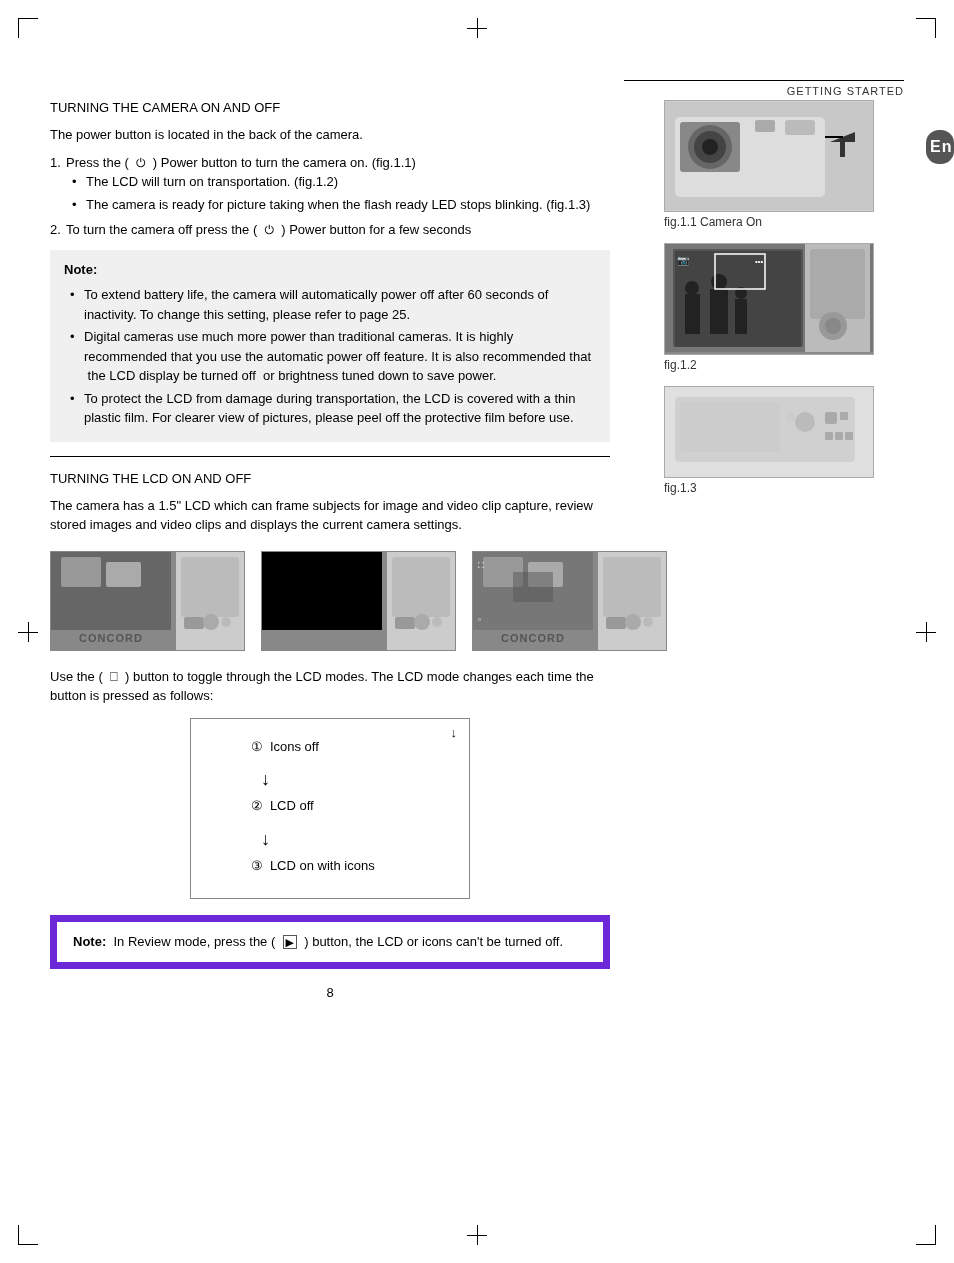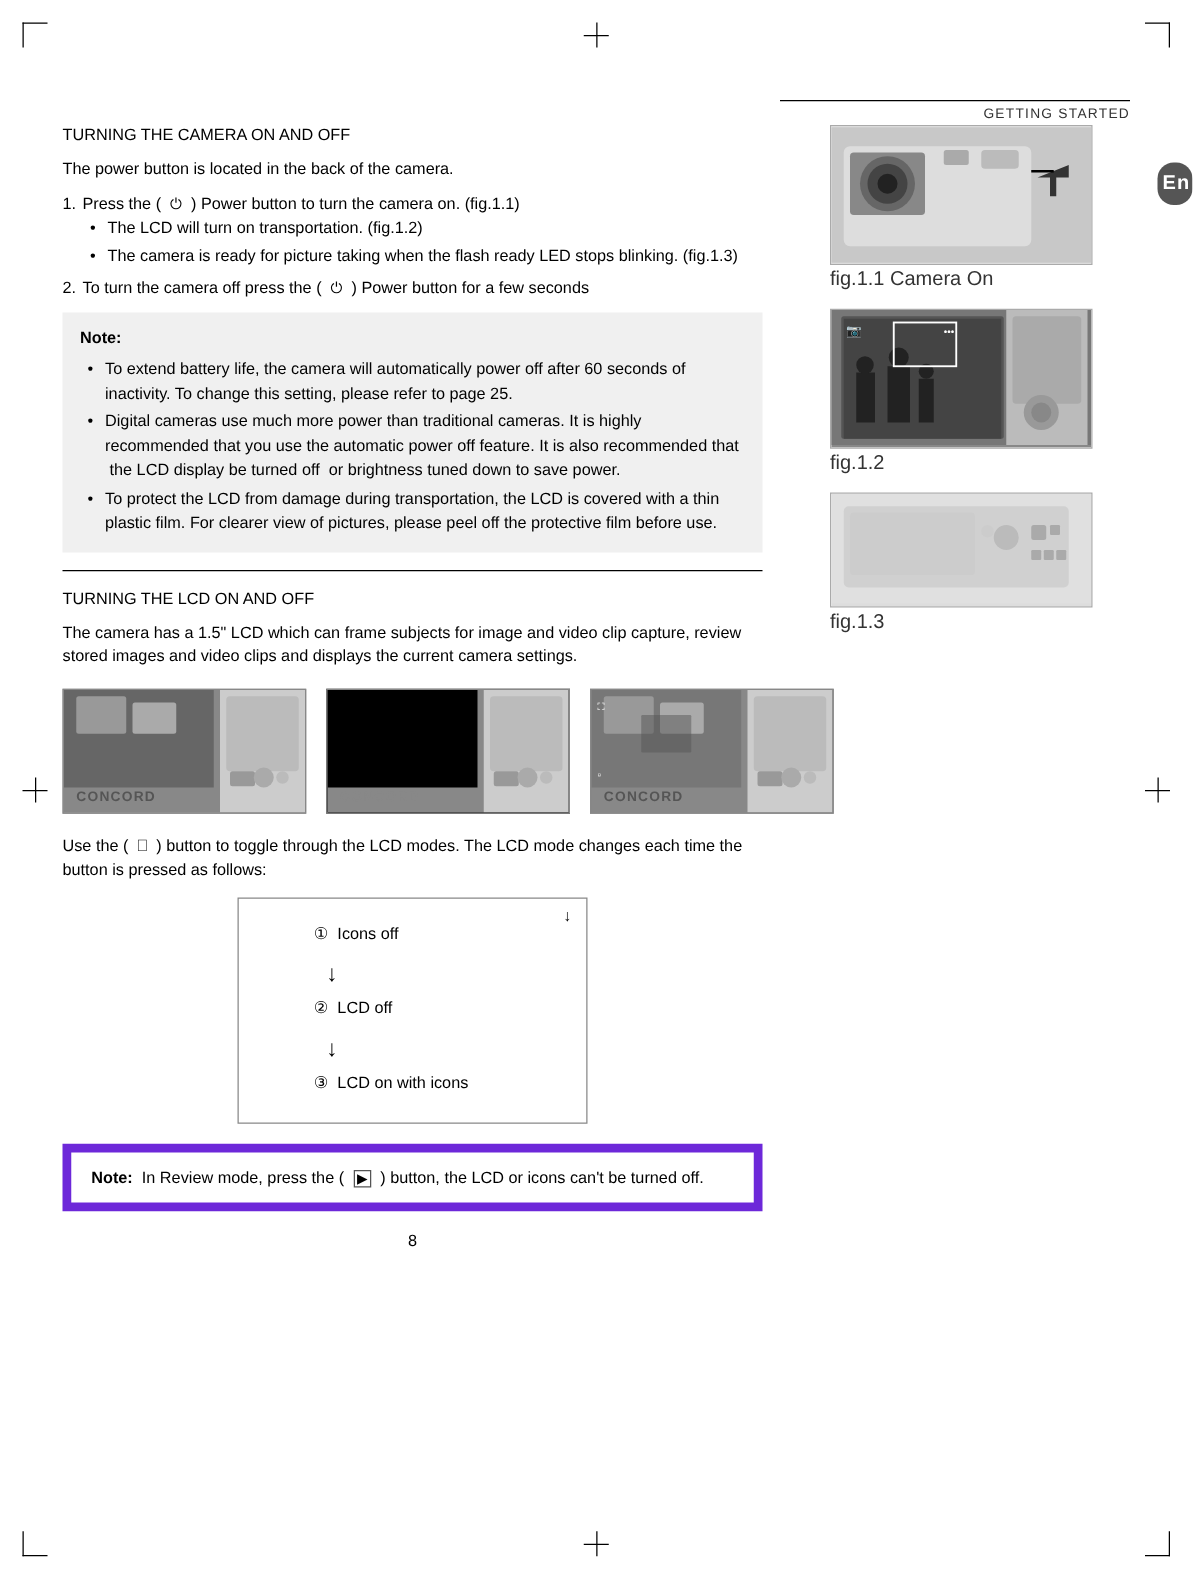--- a/index.html
+++ b/index.html
@@ -257,21 +257,21 @@
     }
 
     .figure-img {
       border: 1px solid #aaa;
       width: 210px;
       overflow: hidden;
       position: relative;
     }
 
     .fig-label {
-      font-size: 16px;
+      font-size: 12px;
       margin-top: 3px;
       color: #333;
     }
 
     
     .camera-fig1 {
       height: 110px;
       background: #d0d0d0;
       position: relative;
       display: flex;
@@ -312,21 +312,21 @@
       border: 1px solid #888;
       width: 195px;
       height: 100px;
       position: relative;
       overflow: hidden;
     }
 
     .concord-label {
       position: absolute;
       bottom: 6px;
-      left: 10px;
+      left: 28px;
       font-size: 11px;
       font-weight: bold;
       letter-spacing: 1px;
       color: #555;
     }
 
     
     .lcd-img-1 {
       background: #999;
     }

